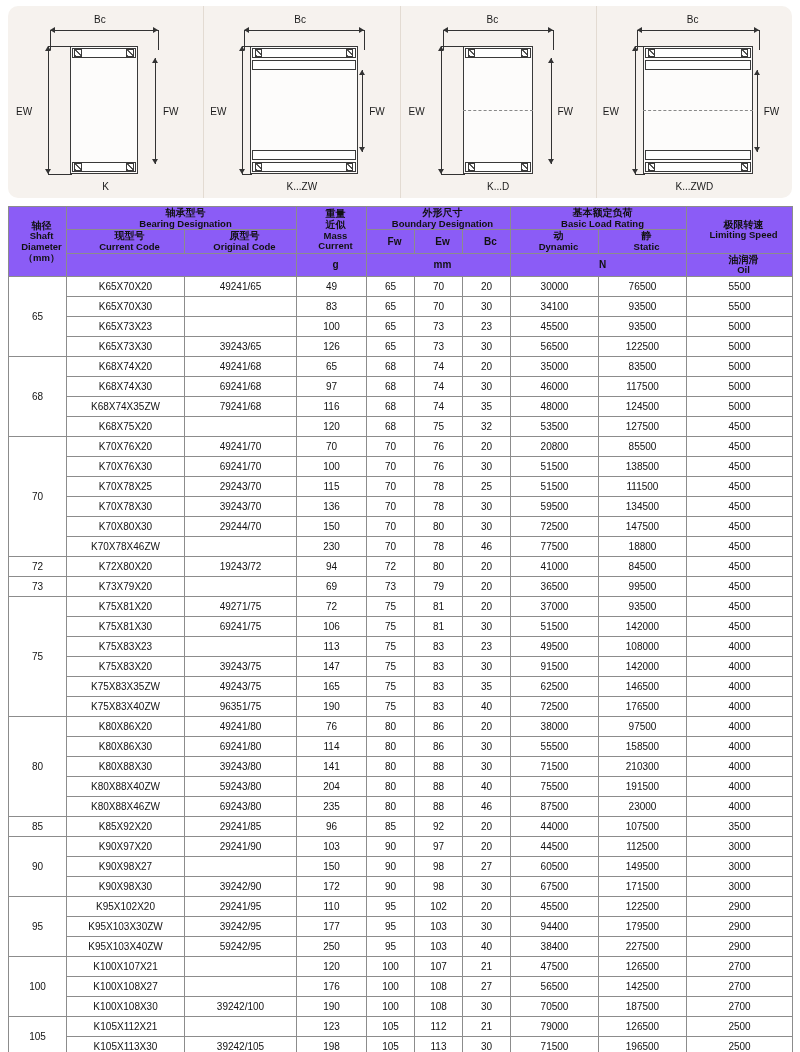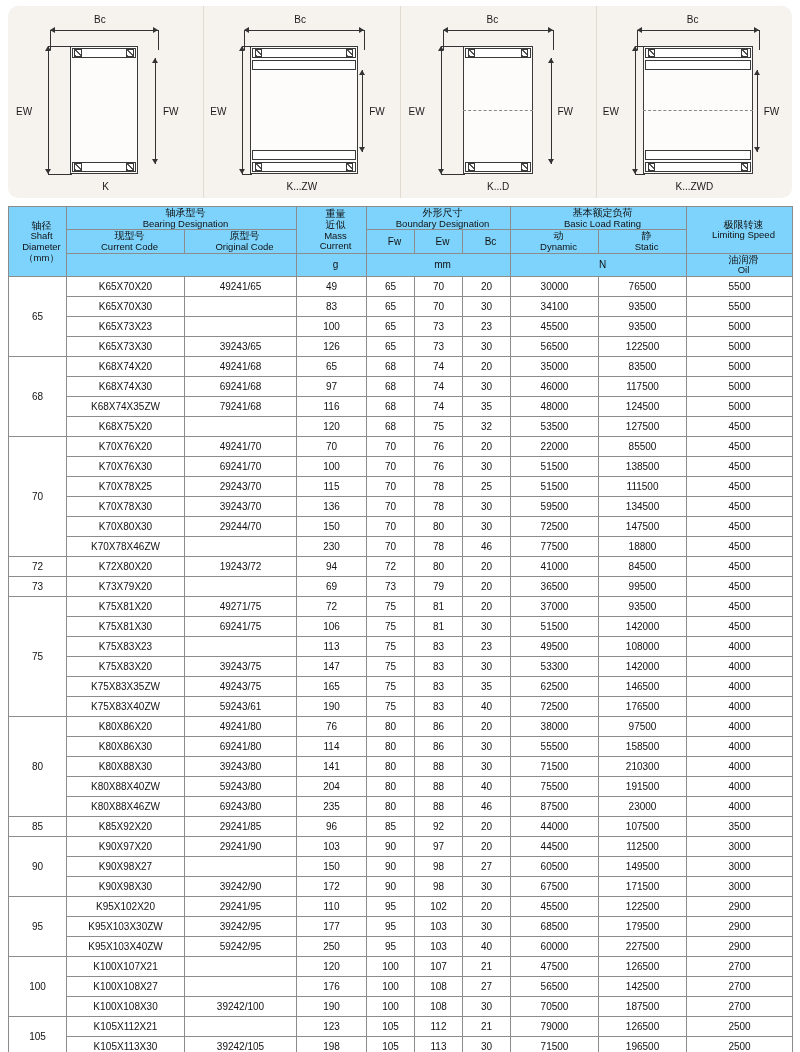--- a/index.html
+++ b/index.html
@@ -98,22 +98,22 @@
   }
   table.spec th, table.spec td {
     border: 1px solid #8c8c8c;
     text-align: center;
     vertical-align: middle;
     padding: 0;
     height: 19px;
     line-height: 1.15;
   }
   table.spec thead th {
-    background: #7dd3fc;
-    font-weight: normal;
+    background: #8b5cf6;
+    font-weight: bold;
     font-size: 10px;
     padding-left: 8px;
   }
   .cn { display: block; font-size: 10px; }
   .en { display: block; font-size: 9.5px; }
   td.code {
     text-align: left;
     padding-left: 8px;
   }
   td.shaft { background: #ffffff; }
@@ -426,21 +426,21 @@
           <td>4500</td>
         </tr>
         <tr>
           <td class="shaft" rowspan="6">70</td>
           <td class="code">K70X76X20</td>
           <td class="code">49241/70</td>
           <td>70</td>
           <td>70</td>
           <td>76</td>
           <td>20</td>
-          <td>22000</td>
+          <td>20800</td>
           <td>85500</td>
           <td>4500</td>
         </tr>
         <tr>
           <td class="code">K70X76X30</td>
           <td class="code">69241/70</td>
           <td>100</td>
           <td>70</td>
           <td>76</td>
           <td>30</td>
@@ -550,38 +550,38 @@
           <td>108000</td>
           <td>4000</td>
         </tr>
         <tr>
           <td class="code">K75X83X20</td>
           <td class="code">39243/75</td>
           <td>147</td>
           <td>75</td>
           <td>83</td>
           <td>30</td>
-          <td>53300</td>
+          <td>91500</td>
           <td>142000</td>
           <td>4000</td>
         </tr>
         <tr>
           <td class="code">K75X83X35ZW</td>
           <td class="code">49243/75</td>
           <td>165</td>
           <td>75</td>
           <td>83</td>
           <td>35</td>
           <td>62500</td>
           <td>146500</td>
           <td>4000</td>
         </tr>
         <tr>
           <td class="code">K75X83X40ZW</td>
-          <td class="code">59243/61</td>
+          <td class="code">96351/75</td>
           <td>190</td>
           <td>75</td>
           <td>83</td>
           <td>40</td>
           <td>72500</td>
           <td>176500</td>
           <td>4000</td>
         </tr>
         <tr>
           <td class="shaft" rowspan="5">80</td>
@@ -697,32 +697,32 @@
           <td>122500</td>
           <td>2900</td>
         </tr>
         <tr>
           <td class="code">K95X103X30ZW</td>
           <td class="code">39242/95</td>
           <td>177</td>
           <td>95</td>
           <td>103</td>
           <td>30</td>
-          <td>68500</td>
+          <td>94400</td>
           <td>179500</td>
           <td>2900</td>
         </tr>
         <tr>
           <td class="code">K95X103X40ZW</td>
           <td class="code">59242/95</td>
           <td>250</td>
           <td>95</td>
           <td>103</td>
           <td>40</td>
-          <td>60000</td>
+          <td>38400</td>
           <td>227500</td>
           <td>2900</td>
         </tr>
         <tr>
           <td class="shaft" rowspan="3">100</td>
           <td class="code">K100X107X21</td>
           <td class="code"></td>
           <td>120</td>
           <td>100</td>
           <td>107</td>

